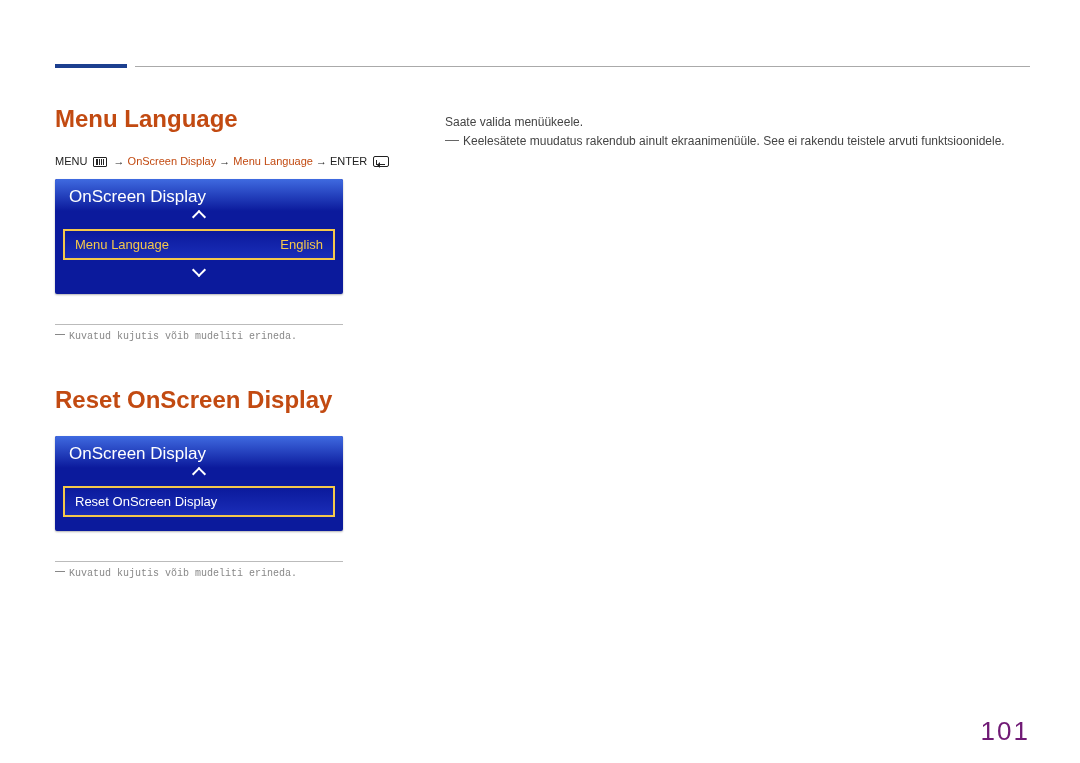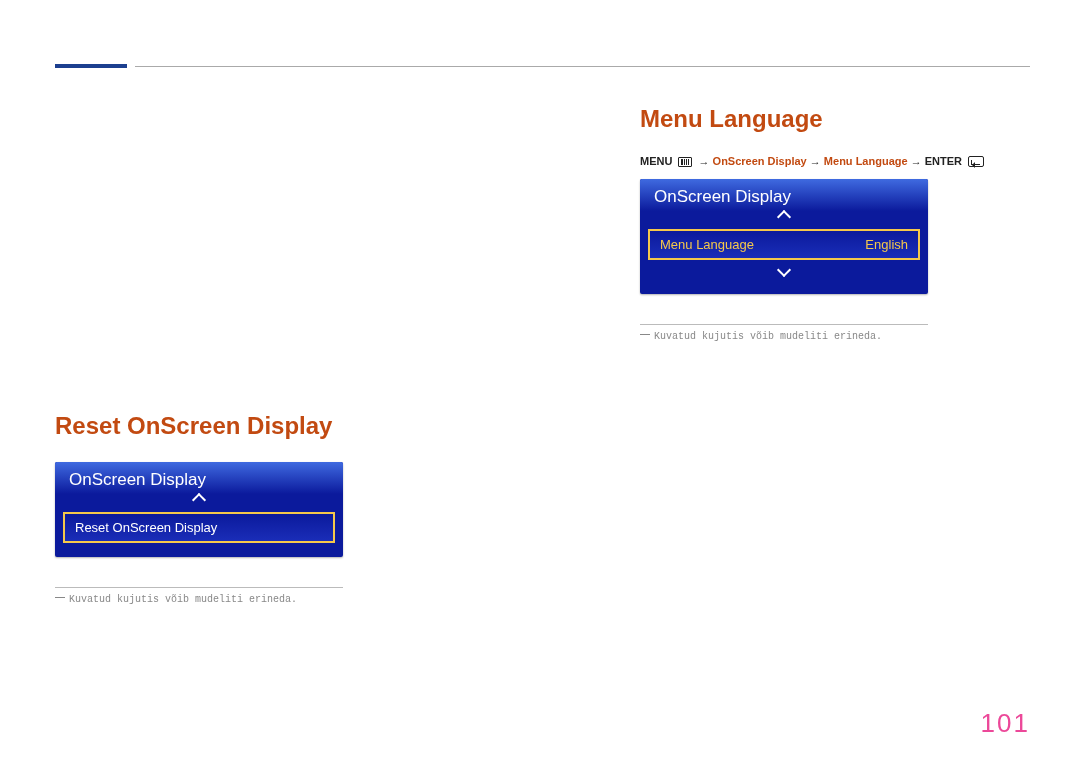--- a/index.html
+++ b/index.html
@@ -33,21 +33,21 @@
   .section { margin-top: 36px; }
   .section1 { margin-top: 50px; justify-content: flex-end; }
   .heading {
     font-size: 24px;
     font-weight: 600;
     color: #c24a11;
     margin-bottom: 22px;
   }
   .path-line {
     font-size: 11px;
-    font-weight: 700;
+    font-weight: 400;
     color: #222;
     margin-bottom: 12px;
   }
   .path-line .orange { color: #c24a11; }
   .path-line .icon-box {
     display: inline-block; vertical-align: -2px;
     width: 14px; height: 10px; border: 1px solid #222; border-radius: 1px;
     position: relative; margin: 0 3px;
   }
   .path-line .icon-box::before {
@@ -125,23 +125,23 @@
 
   .body-text { font-size: 12px; color: #444; line-height: 1.6; }
   .body-text .note-dash { display:inline-block; width:14px; height:1px; background:#666; vertical-align:4px; margin-right:4px; }
   .body-text .bold { font-weight:700; }
 
   .section2-top-offset { padding-top: 4px; }
 
   .page-num {
     position: absolute;
     right: 50px;
-    bottom: 24px;
+    bottom: 16px;
     font-size: 26px;
-    color: #ec4899;
+    color: #701a75;
     font-weight: 300;
     letter-spacing: 2px;
   }
 
   .chev { display:inline-block; width:10px; height:10px; border:solid #fff; border-width:0 2px 2px 0; padding:3px; }
   .chev.up { transform: rotate(-135deg); }
   .chev.down { transform: rotate(45deg); }
 
 </style>
 </head>
@@ -173,23 +173,27 @@
       <div class="osd-arrow-row"><span class="chev down"></span></div>
       <div class="osd-bottom-pad"></div>
     </div>
 
     <hr class="footnote-hr">
     <div class="footnote">
       <span class="dash"></span><span>Kuvatud kujutis võib mudeliti erineda.</span>
     </div>
   </div>
 
+  <div class="right-col body-text">
+    <p>Saate valida menüükeele.</p>
+    <p><span class="note-dash"></span><span>Keelesätete muudatus rakendub ainult ekraanimenüüle. See ei rakendu teistele arvuti funktsioonidele.</span></p>
+  </div>
 </div>
 
-<div class="content-row section" style="margin-top:70px">
+<div class="content-row section" style="margin-top:44px">
   <div class="left-col">
     <div class="heading">Reset OnScreen Display</div>
 
 
     <div class="osd osd2">
       <div class="osd-title">OnScreen Display</div>
       <div class="osd-arrow-row up"><span class="chev up"></span></div>
       <div class="osd-item">
         <span class="label">Reset OnScreen Display</span>
       </div>

